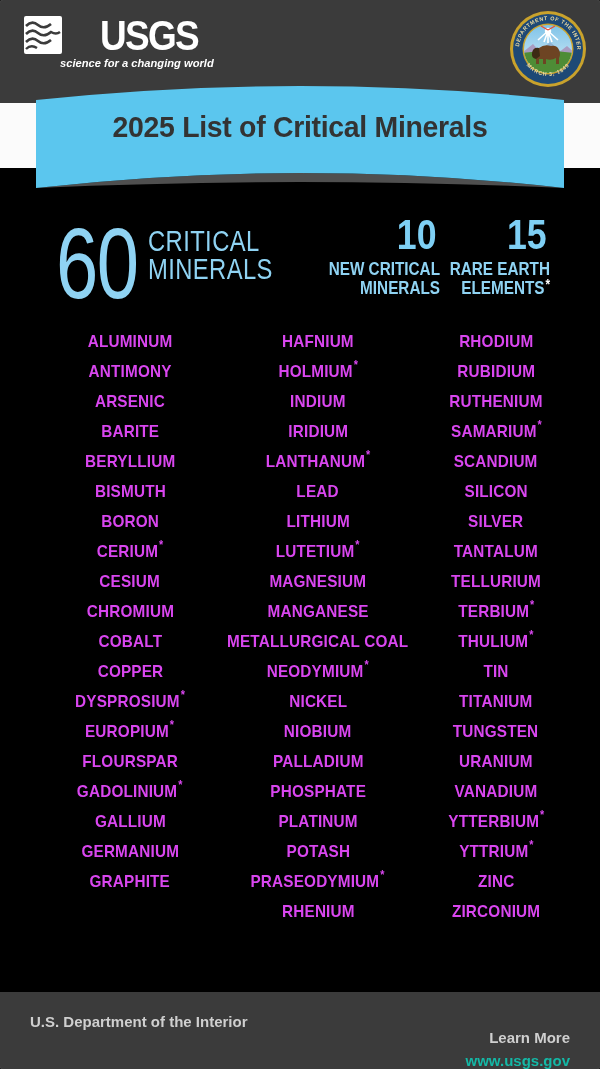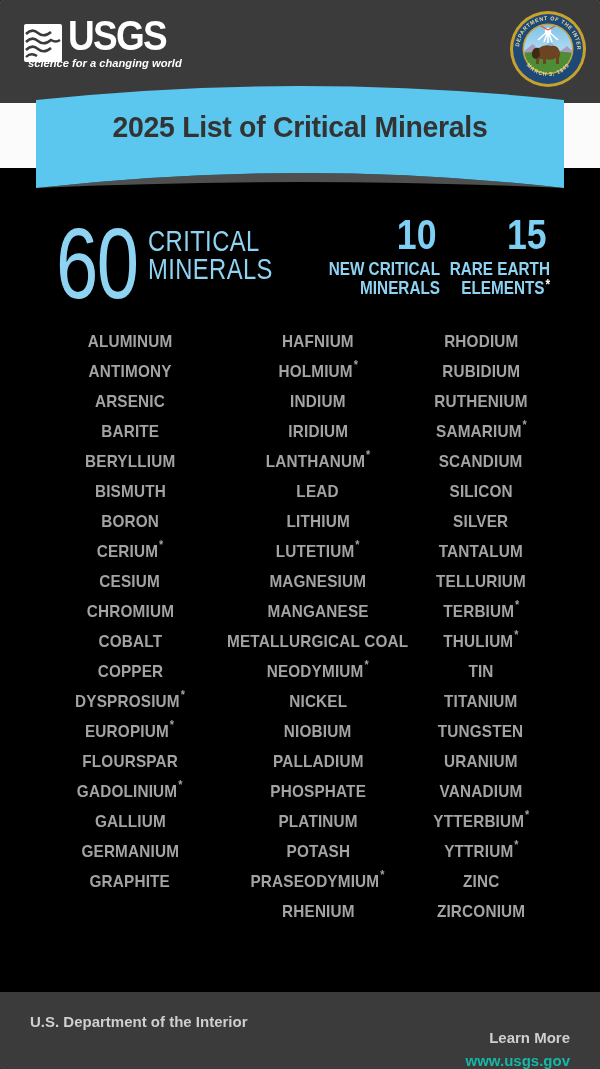--- a/index.html
+++ b/index.html
@@ -6,21 +6,21 @@
   .page{
     position:relative;width:600px;height:1069px;background:#000;
     overflow:hidden;font-family:"Liberation Sans",sans-serif;
     border-radius:3px;box-shadow:inset 0 0 0 1px #787878;
   }
   
   .header{position:absolute;top:0;left:0;width:600px;height:103px;background:#3b3b3b;}
   .white-band{position:absolute;top:103px;left:0;width:600px;height:65px;background:#fbfbfb;}
   .black-body{position:absolute;top:168px;left:0;width:600px;height:824px;background:#000;}
 
-  .usgs-logo{position:absolute;top:16px;left:24px;display:flex;align-items:center;}
+  .usgs-logo{position:absolute;top:16px;left:24px;display:flex;align-items:flex-start;gap:32px;}
   .usgs-glyph{display:block;}
   .usgs-text-wrap{margin-left:6px;}
   .usgs-word{
     font-size:43px;font-weight:bold;color:#fff;line-height:38px;
     letter-spacing:-2px;transform:scaleX(0.86);transform-origin:left top;
   }
   .usgs-tagline{
     font-size:11.5px;font-style:italic;font-weight:bold;color:#fff;
     margin-top:3px;margin-left:-40px;transform:scaleX(0.97);transform-origin:left top;
     white-space:nowrap;letter-spacing:0px;
@@ -50,24 +50,24 @@
   .stat-block.new{right:160px;}
   .stat-block.rare{right:50px;}
   .stat-num{font-size:42px;line-height:38px;font-weight:bold;color:#7ecff4;padding-right:4px;}
   .stat-label{font-size:18px;line-height:19px;font-weight:bold;color:#8fd3f3;margin-top:6px;white-space:nowrap;}
   .stat-label .ast{color:#fff;font-size:14px;position:relative;top:-5px;margin-left:1px;}
 
   
   .col{position:absolute;top:327px;display:flex;flex-direction:column;}
   .col.c1{left:25px;width:210px;}
   .col.c2{left:222px;width:192px;}
-  .col.c3{left:392px;width:178px;align-items:center;}
+  .col.c3{left:407px;width:178px;align-items:center;}
   .mineral-row{
     height:30px;display:flex;align-items:center;justify-content:center;
-    color:#a3a3a3;font-weight:bold;font-size:17px;white-space:nowrap;letter-spacing:0.2px;
+    color:#d946ef;font-weight:bold;font-size:17px;white-space:nowrap;letter-spacing:0.2px;
   }
   .m-inner{transform:scaleX(0.9);transform-origin:center;}
   .m-inner sup{font-size:12px;line-height:0;position:relative;top:-1px;margin-left:1px;vertical-align:super;}
 
   
   .footer{position:absolute;top:992px;left:0;width:600px;height:77px;background:#3b3b3b;}
   .footer-left{position:absolute;left:30px;top:1010px;color:#cfcfcf;font-weight:bold;font-size:15px;line-height:23px;}
   .footer-right{position:absolute;right:30px;top:1010px;color:#cfcfcf;font-weight:bold;font-size:15px;line-height:23px;text-align:right;margin-top:16px;}
   .footer-right .url{display:block;color:#14b8a6;text-decoration:none;}
 </style>

